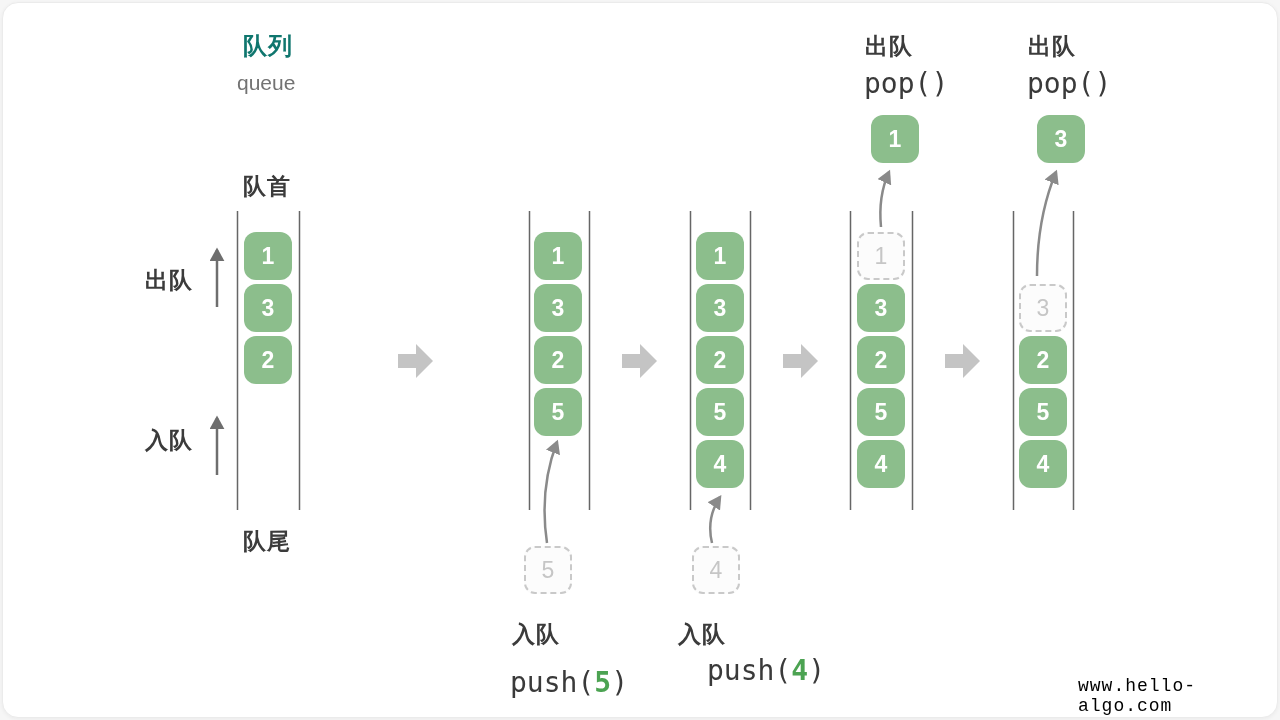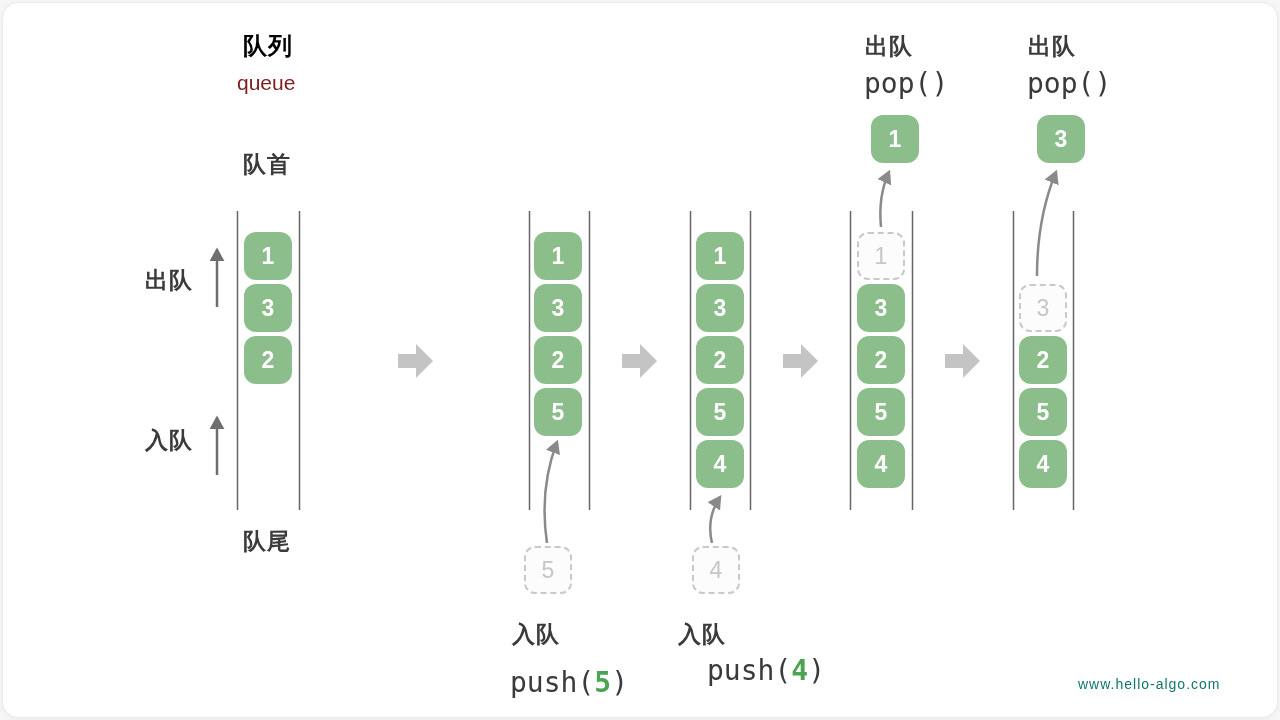--- a/index.html
+++ b/index.html
@@ -13,22 +13,22 @@
     position:absolute; left:2px; top:2px;
     width:1274px; height:714px;
     background:#ffffff;
     border:1px solid #ebebeb;
     border-radius:16px;
     box-shadow:0 1px 4px rgba(0,0,0,0.05);
   }
   .abs { position:absolute; }
   .overlay { position:absolute; left:0; top:0; pointer-events:none; }
 
-  .title-zh { font-size:24px; font-weight:700; color:#000000; letter-spacing:1px; }
-  .title-en { font-size:21px; color:#7f1d1d; }
+  .title-zh { font-size:24px; font-weight:700; color:#0f766e; letter-spacing:1px; }
+  .title-en { font-size:21px; color:#737373; }
 
   .zh-label { font-size:23px; font-weight:700; color:#3B3B3B; letter-spacing:1px; }
   .mono { font-family:"DejaVu Sans Mono","Liberation Mono",monospace; font-size:28px; color:#3A3A3A; }
   .mono .arg { color:#4CA352; font-weight:700; }
 
   .cell {
     position:absolute; width:48px; height:48px;
     border-radius:12px; background:#8CBE8C;
     color:#ffffff; font-size:23px; font-weight:700;
     display:flex; align-items:center; justify-content:center;
@@ -36,22 +36,22 @@
   }
   .ghost {
     position:absolute; width:48px; height:48px;
     border-radius:11px; background:#fcfcfc;
     border:2px dashed #c9c9c9;
     color:#c6c6c6; font-size:23px; font-weight:400;
     display:flex; align-items:center; justify-content:center;
     box-sizing:border-box;
   }
   .watermark {
-    font-family:Liberation Sans, sans-serif;
-    font-size:14px; color:#0f766e; letter-spacing:1px;
+    font-family:Liberation Mono, monospace;
+    font-size:18px; color:#000000; letter-spacing:1px;
   }
 </style>
 </head>
 <body>
 
 <div class="card"></div>
 
 <svg class="overlay" width="1280" height="720" viewBox="0 0 1280 720">
   <defs>
     <marker id="ah-dark" viewBox="0 0 6 6" refX="4.5" refY="3" markerWidth="6" markerHeight="6" orient="auto">
@@ -87,21 +87,21 @@
     <polygon points="398,354 416,354 416,344 433,361 416,378 416,368 398,368"></polygon>
     <polygon points="622,354 640,354 640,344 657,361 640,378 640,368 622,368"></polygon>
     <polygon points="783,354 801,354 801,344 818,361 801,378 801,368 783,368"></polygon>
     <polygon points="945,354 963,354 963,344 980,361 963,378 963,368 945,368"></polygon>
   </g>
 </svg>
 
 <div class="abs title-zh" style="left:243px;top:30px">队列</div>
 <div class="abs title-en" style="left:237px;top:71px">queue</div>
 
-<div class="abs zh-label" style="left:243px;top:149px">队首</div>
+<div class="abs zh-label" style="left:243px;top:171px">队首</div>
 <div class="abs zh-label" style="left:243px;top:526px">队尾</div>
 <div class="abs zh-label" style="left:145px;top:265px">出队</div>
 <div class="abs zh-label" style="left:145px;top:425px">入队</div>
 
 <div class="cell" style="left:244px;top:232px">1</div>
 <div class="cell" style="left:244px;top:284px">3</div>
 <div class="cell" style="left:244px;top:336px">2</div>
 
 <div class="cell" style="left:534px;top:232px">1</div>
 <div class="cell" style="left:534px;top:284px">3</div>

